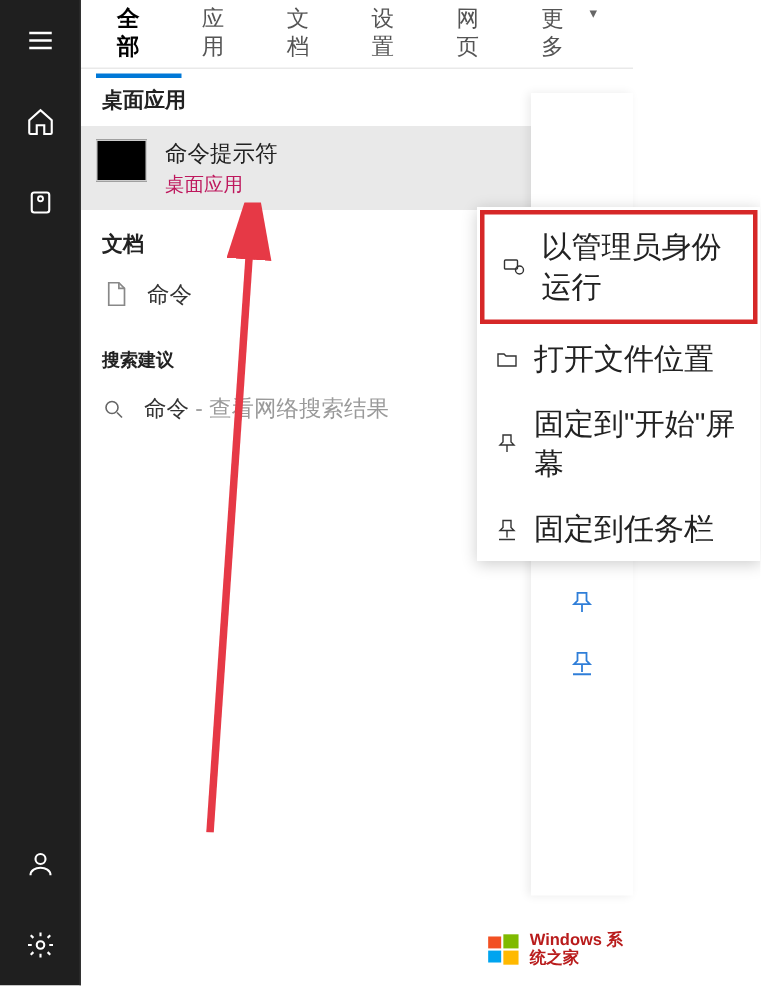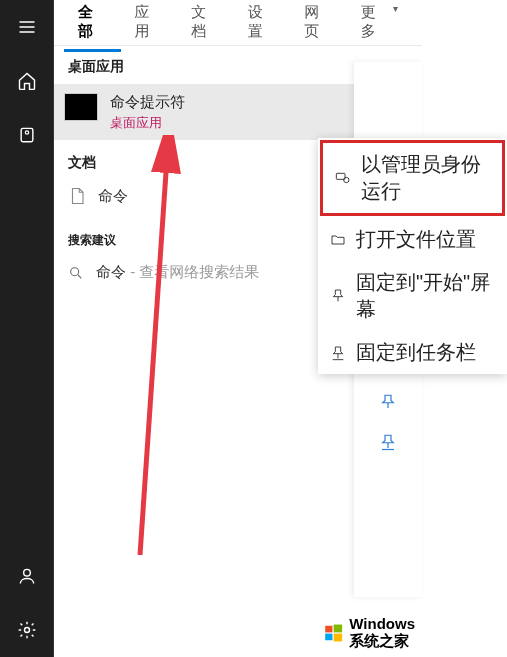--- a/index.html
+++ b/index.html
@@ -55,21 +55,21 @@
   .strip-icon { width:20px; height:20px; color:#2f7ed8; display:flex; align-items:center; justify-content:center; }
   .strip-icon svg { width:18px; height:18px; stroke:#2f7ed8; fill:none; stroke-width:1.6; }
 
   
   .red-arrow { position:absolute; left:130px; top:135px; width:60px; height:420px; z-index:30; pointer-events:none; }
 
   
   .watermark { position:absolute; left:324px; bottom:8px; display:flex; align-items:center; gap:6px; z-index:40; }
   .win-logo { width:32px; height:32px; }
   .wm-text { display:flex; flex-direction:column; line-height:1.1; }
-  .wm-title { font-size:15px; color:#000000; font-weight:600; }
+  .wm-title { font-size:11px; color:#b91c1c; font-weight:600; }
   .wm-url { font-size:11px; color:#8a8a8a; }
 </style>
 </head>
 <body>
 
 <div class="app">
 
   <div class="sidebar">
     <div class="sidebar-top">
       <div class="side-btn">

